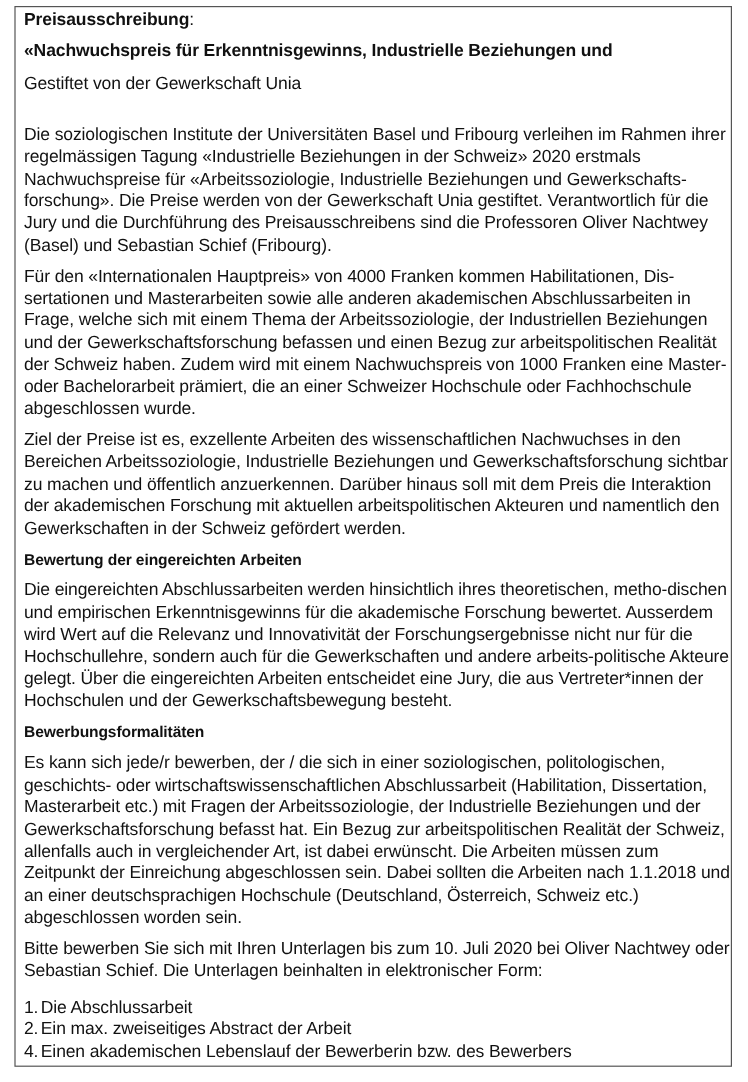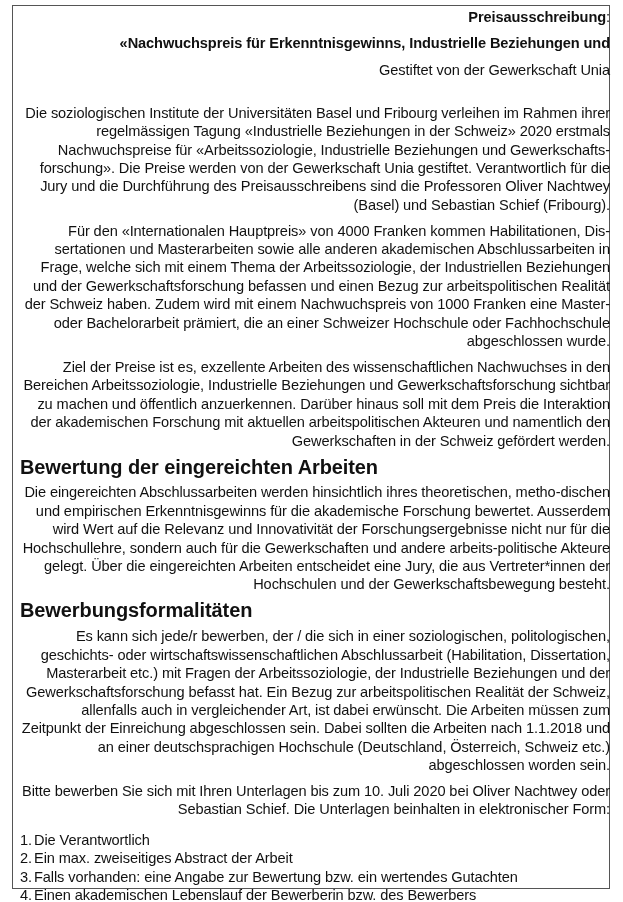--- a/index.html
+++ b/index.html
@@ -2,26 +2,26 @@
 <html><head>
 <meta charset="utf-8">
 <style>
   html, body { margin: 0; padding: 0; background: #ffffff; }
   body { width: 623px; height: 902px; position: relative; overflow: hidden;
          font-family: "Liberation Sans", sans-serif; color: #111111; }
   .frame { position: absolute; left: 12px; top: 5px; width: 598px; height: 884px;
            border: 1.5px solid #555555; box-sizing: border-box; }
   .content { position: absolute; left: 20px; top: 8px; width: 590px;
              font-size: 14.6px; line-height: 18.4px; letter-spacing: -0.1px; }
-  p { margin: 0 0 7.5px 0; text-align: right; }
+  p { margin: 0 0 7.5px 0; }
   .bold { font-weight: bold; }
   .normal { font-weight: normal; }
   .title { font-weight: bold; margin-bottom: 8px; }
   .gap { height: 17px; }
-  h3 { font-size: 20px; font-weight: bold; margin: 0 0 7.5px 0; line-height: 18.4px; }
+  h3 { font-size: 13px; font-weight: bold; margin: 0 0 7.5px 0; line-height: 18.4px; }
   ol { margin: 0 0 7.5px 0; padding: 0; list-style: none; }
   ol li { margin: 0; padding: 0; }
   .num { display: inline-block; width: 14px; }
 </style>
 </head>
 <body>
 
 <div class="frame"></div>
 
 <div class="content">
@@ -42,19 +42,18 @@
   <p>Ziel der Preise ist es, exzellente Arbeiten des wissenschaftlichen Nachwuchses in den Bereichen Arbeitssoziologie, Industrielle Beziehungen und Gewerkschaftsforschung sichtbar zu machen und öffentlich anzuerkennen. Darüber hinaus soll mit dem Preis die Interaktion der akademischen Forschung mit aktuellen arbeitspolitischen Akteuren und namentlich den Gewerkschaften in der Schweiz gefördert werden.</p>
 
   <h3>Bewertung der eingereichten Arbeiten</h3>
   <p>Die eingereichten Abschlussarbeiten werden hinsichtlich ihres theoretischen, metho-dischen und empirischen Erkenntnisgewinns für die akademische Forschung bewertet. Ausserdem wird Wert auf die Relevanz und Innovativität der Forschungsergebnisse nicht nur für die Hochschullehre, sondern auch für die Gewerkschaften und andere arbeits-politische Akteure gelegt. Über die eingereichten Arbeiten entscheidet eine Jury, die aus Vertreter*innen der Hochschulen und der Gewerkschaftsbewegung besteht.</p>
 
   <h3>Bewerbungsformalitäten</h3>
   <p>Es kann sich jede/r bewerben, der / die sich in einer soziologischen, politologischen, geschichts- oder wirtschaftswissenschaftlichen Abschlussarbeit (Habilitation, Dissertation, Masterarbeit etc.) mit Fragen der Arbeitssoziologie, der Industrielle Beziehungen und der Gewerkschaftsforschung befasst hat. Ein Bezug zur arbeitspolitischen Realität der Schweiz, allenfalls auch in vergleichender Art, ist dabei erwünscht. Die Arbeiten müssen zum Zeitpunkt der Einreichung abgeschlossen sein. Dabei sollten die Arbeiten nach 1.1.2018 und an einer deutschsprachigen Hochschule (Deutschland, Österreich, Schweiz etc.) abgeschlossen worden sein.</p>
 
   <p style="margin-bottom:12px;">Bitte bewerben Sie sich mit Ihren Unterlagen bis zum 10. Juli 2020 bei Oliver Nachtwey oder Sebastian Schief. Die Unterlagen beinhalten in elektronischer Form:</p>
   <ol>
-    <li><span class="num">1.</span><span>Die Verantwortlich</span></li>
+    <li><span class="num">1.</span><span>Die Abschlussarbeit</span></li>
     <li><span class="num">2.</span><span>Ein max. zweiseitiges Abstract der Arbeit</span></li>
-    <li><span class="num">3.</span><span>Falls vorhanden: eine Angabe zur Bewertung bzw. ein wertendes Gutachten</span></li>
     <li><span class="num">4.</span><span>Einen akademischen Lebenslauf der Bewerberin bzw. des Bewerbers</span></li>
   </ol>
 
 </div>
 
 </body></html>

